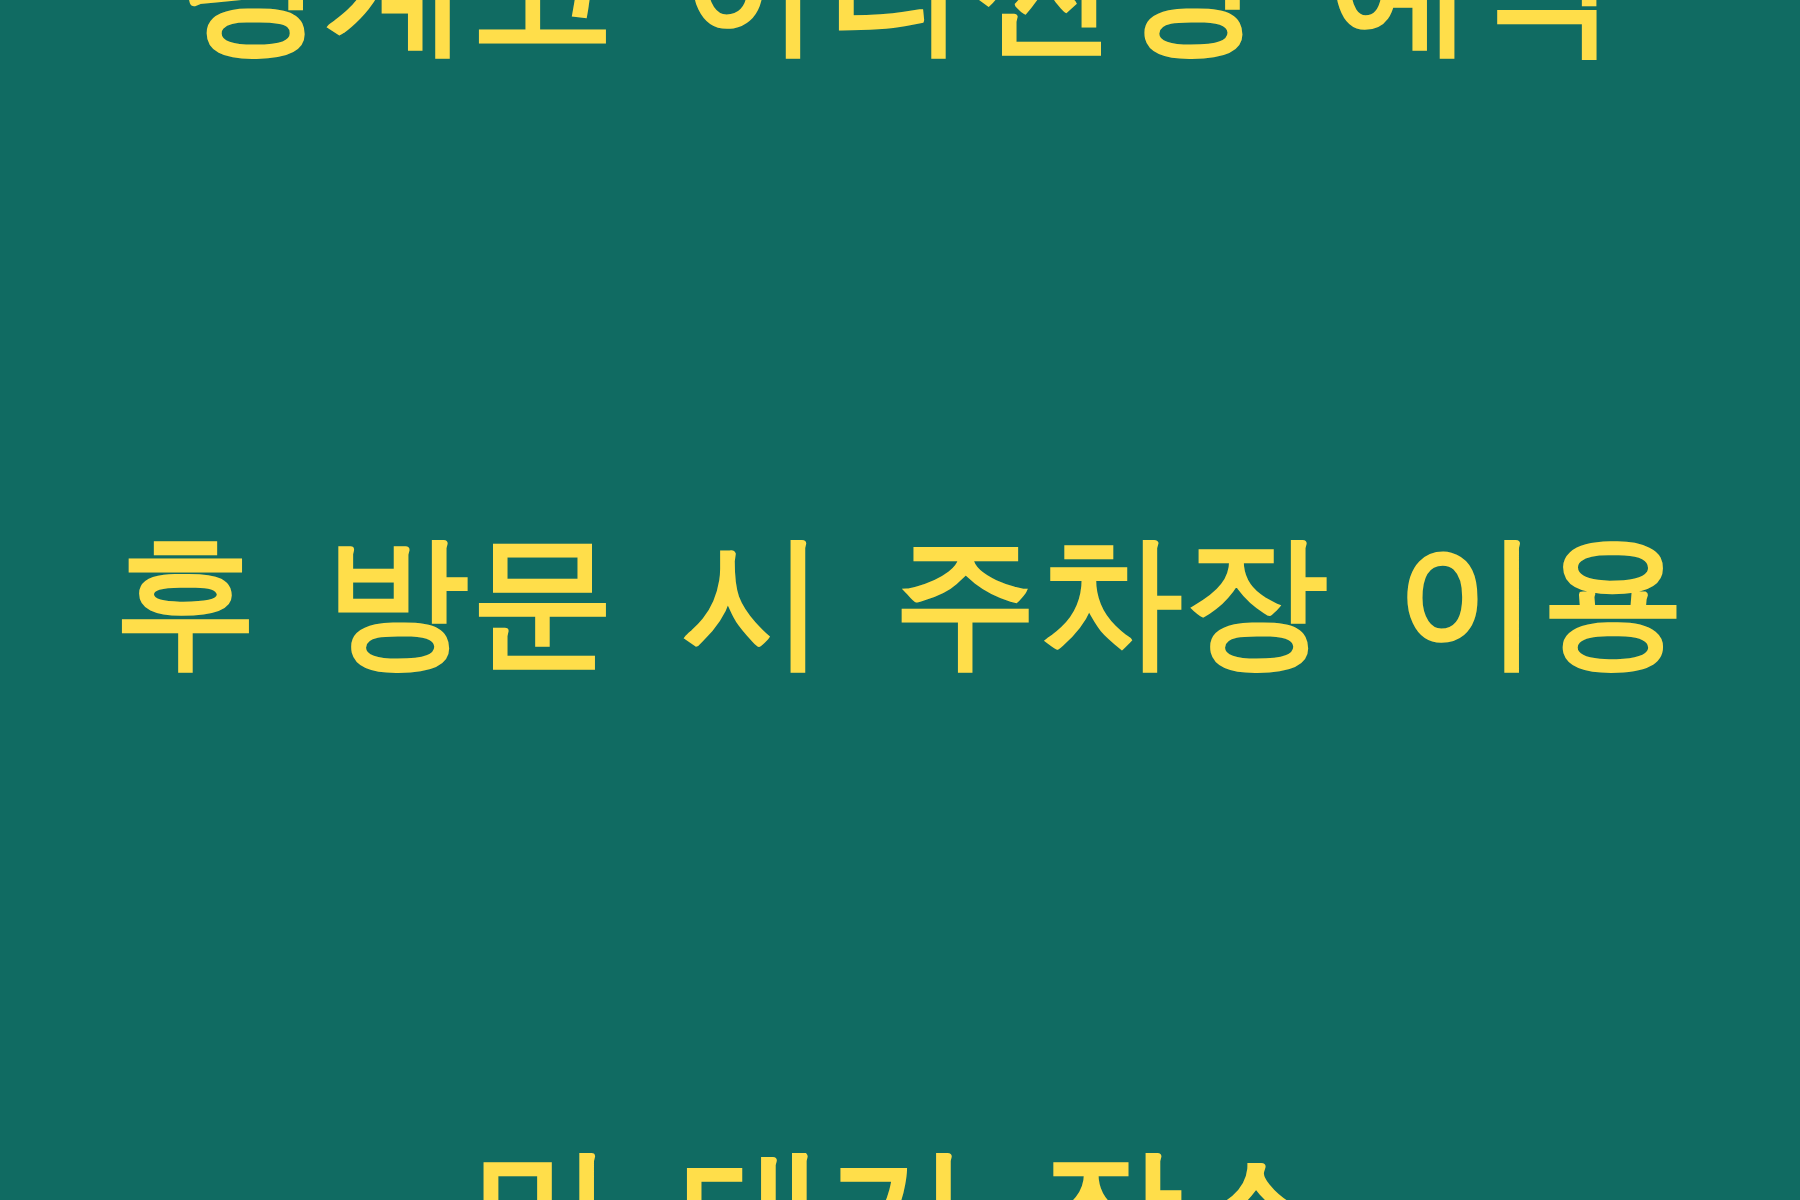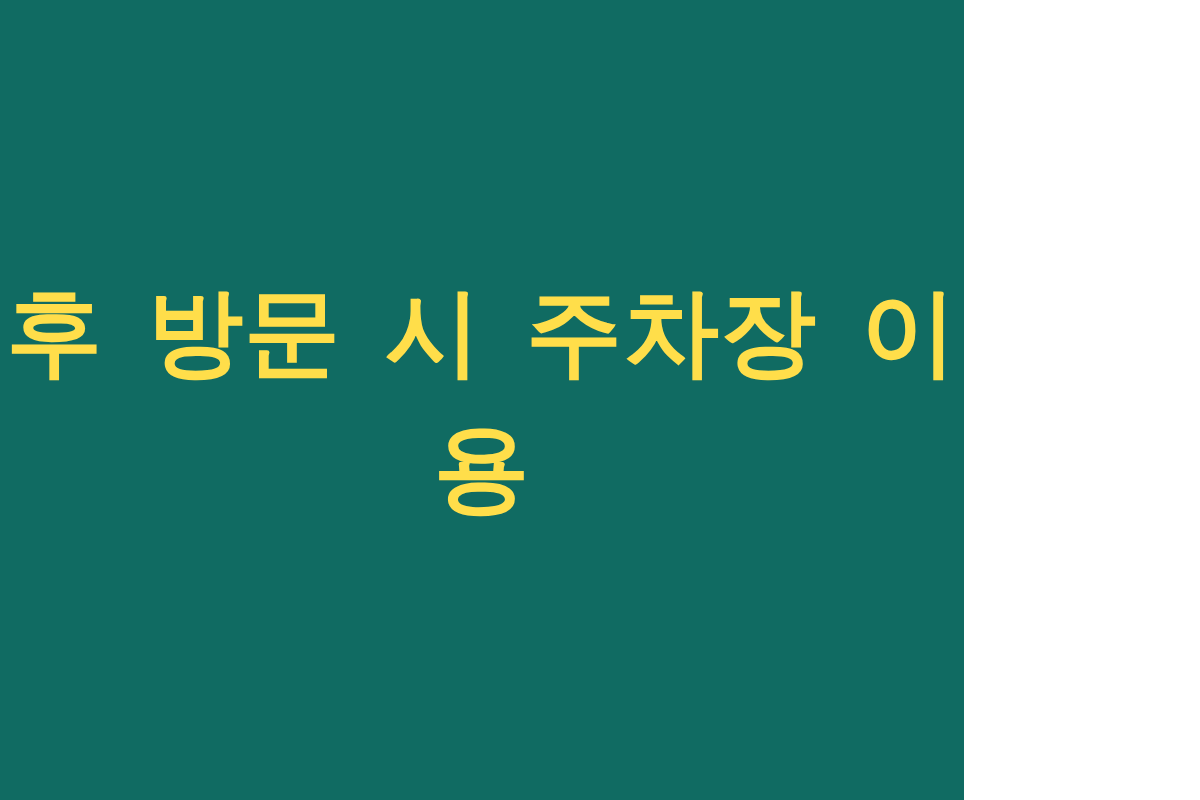--- a/index.html
+++ b/index.html
@@ -10,21 +10,21 @@
     height: 800px;
     overflow: hidden;
   }
 
   body {
     font-family: "DejaVu Sans", sans-serif;
   }
 
   #banner {
     position: relative;
-    width: 964px;
+    width: 1200px;
     height: 800px;
     box-sizing: border-box;
     display: flex;
     align-items: center;
     justify-content: center;
     background: #106b62;
   }
 
   #headline {
     width: 1100px;

